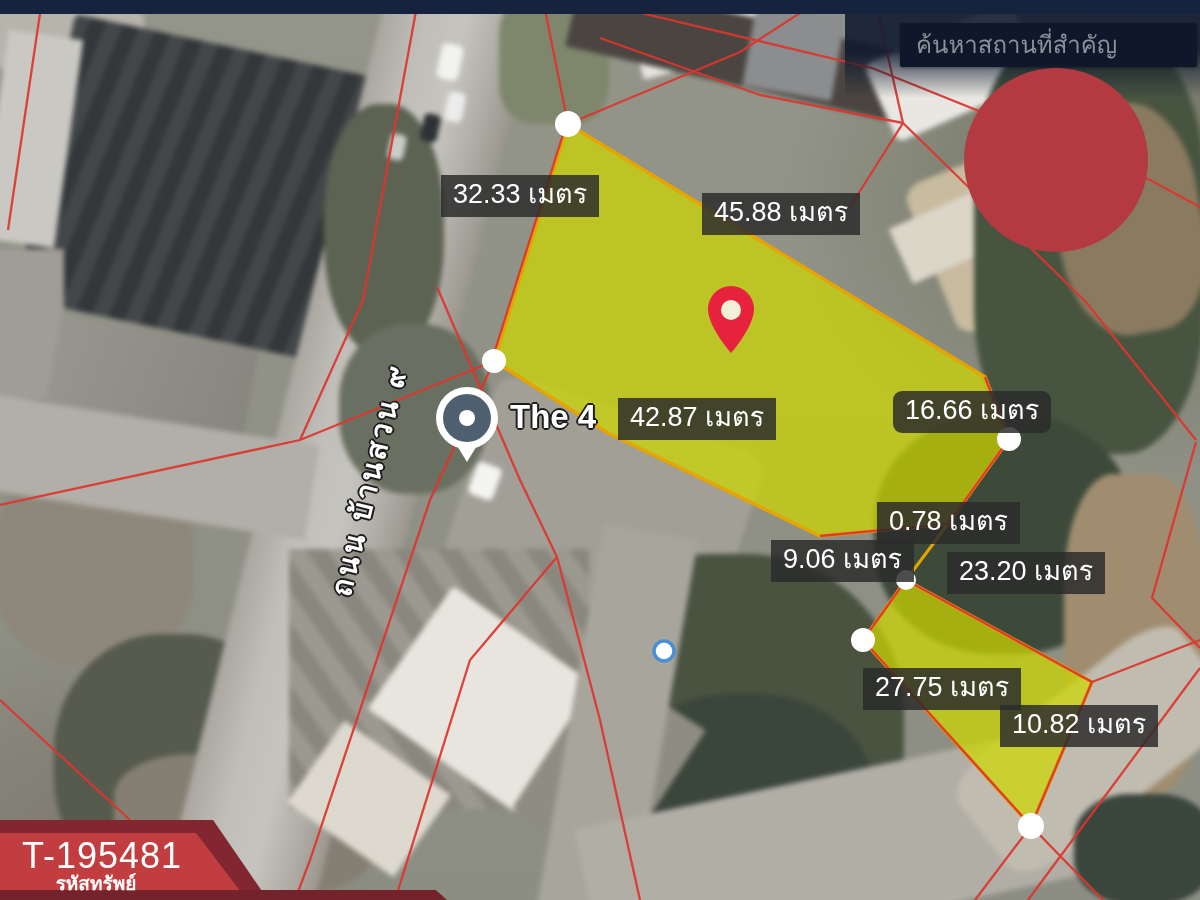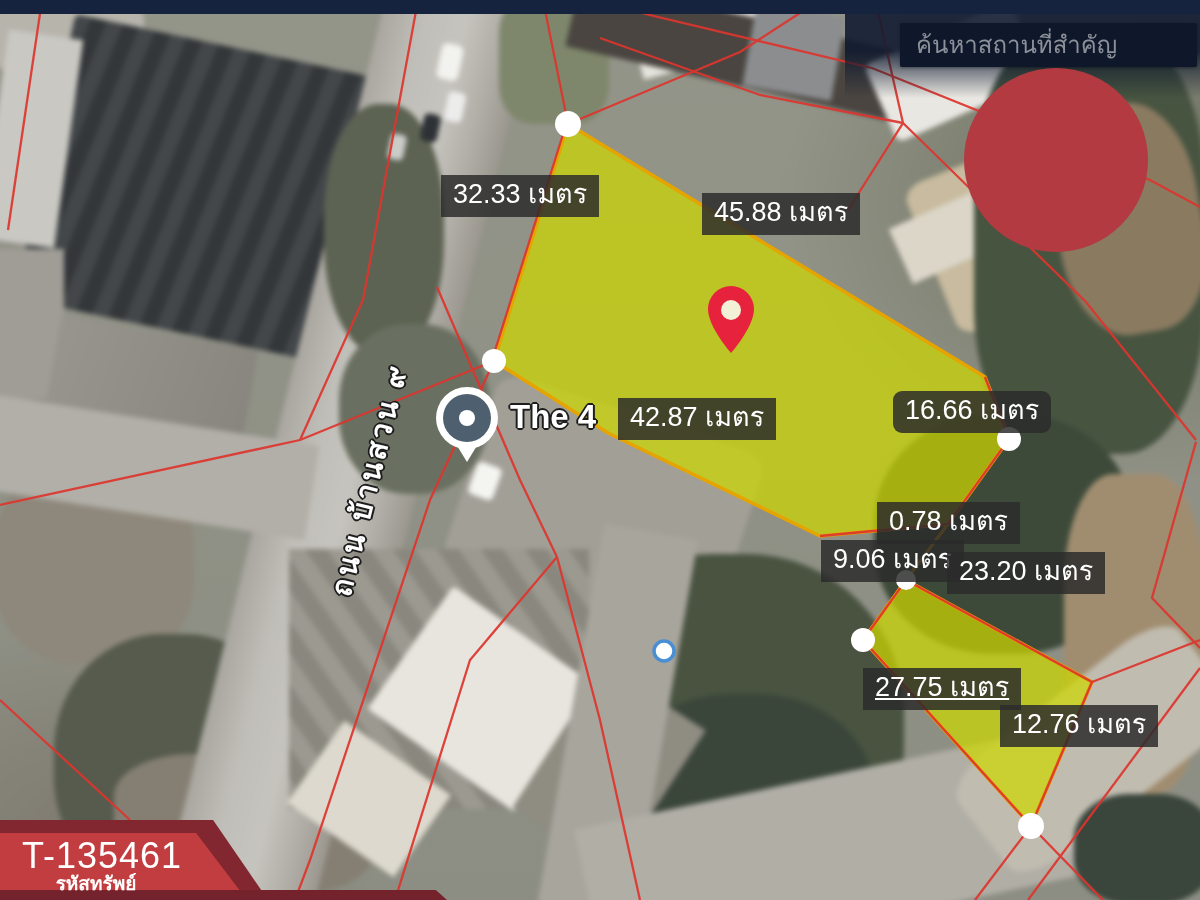--- a/index.html
+++ b/index.html
@@ -151,24 +151,24 @@
 
 <div id="road-label" class="gmaps-text">ถนน บ้านสวน ๙</div>
 <div id="poi-label" class="gmaps-text">The 4</div>
 <div id="pin-caption">ตำแหน่งแปลงที่ดิน</div>
 
 <div class="mlabel" style="left:441px;top:175px;">32.33 เมตร</div>
 <div class="mlabel" style="left:702px;top:193px;">45.88 เมตร</div>
 <div class="mlabel" style="left:618px;top:398px;">42.87 เมตร</div>
 <div class="mlabel" style="left:893px;top:391px;border-radius:9px;">16.66 เมตร</div>
 <div class="mlabel" style="left:869px;top:502px;margin-left:8px;">0.78 เมตร</div>
-<div class="mlabel" style="left:821px;top:540px;text-align:right;">9.06 เมตร</div>
+<div class="mlabel" style="left:771px;top:540px;text-align:right;">9.06 เมตร</div>
 <div class="mlabel" style="left:947px;top:552px;">23.20 เมตร</div>
-<div class="mlabel" style="left:863px;top:668px;text-decoration:underline;">27.75 เมตร</div>
-<div class="mlabel" style="left:1000px;top:705px;">12.76 เมตร</div>
+<div class="mlabel" style="left:863px;top:668px;">27.75 เมตร</div>
+<div class="mlabel" style="left:1000px;top:705px;">10.82 เมตร</div>
 
 <div id="search-backdrop" class="abs"></div>
 <div id="top-strip" class="abs"></div>
 <input id="search-box" class="abs" type="text" readonly="" placeholder="ค้นหาสถานที่สำคัญ" style="">
 
 <svg class="abs" style="left:0;top:0;" width="1200" height="900" viewBox="0 0 1200 900">
   <defs>
       <clipPath id="logoclip">
         <circle cx="1056" cy="160" r="92"></circle>
       </clipPath>
@@ -176,14 +176,14 @@
   <circle cx="1056" cy="160" r="92" fill="#b23a40"></circle>
   <g clip-path="url(#logoclip)" transform="translate(1048,160) rotate(22)" stroke="#ffffff" stroke-width="13" fill="none">
     <path d="M-48 -64 L42 -16 L-48 32 Z"></path>
     <path d="M-48 -10 L34 36 L-48 82 Z"></path>
   </g>
 </svg>
 
 <div id="banner-dark" class="abs"></div>
 <div id="banner-red" class="abs"></div>
 <div id="banner-strip" class="abs"></div>
-<div id="banner-code" class="abs">T-135461</div>
+<div id="banner-code" class="abs">T-195481</div>
 <div id="banner-caption" class="abs">รหัสทรัพย์</div>
 
 </body></html>

